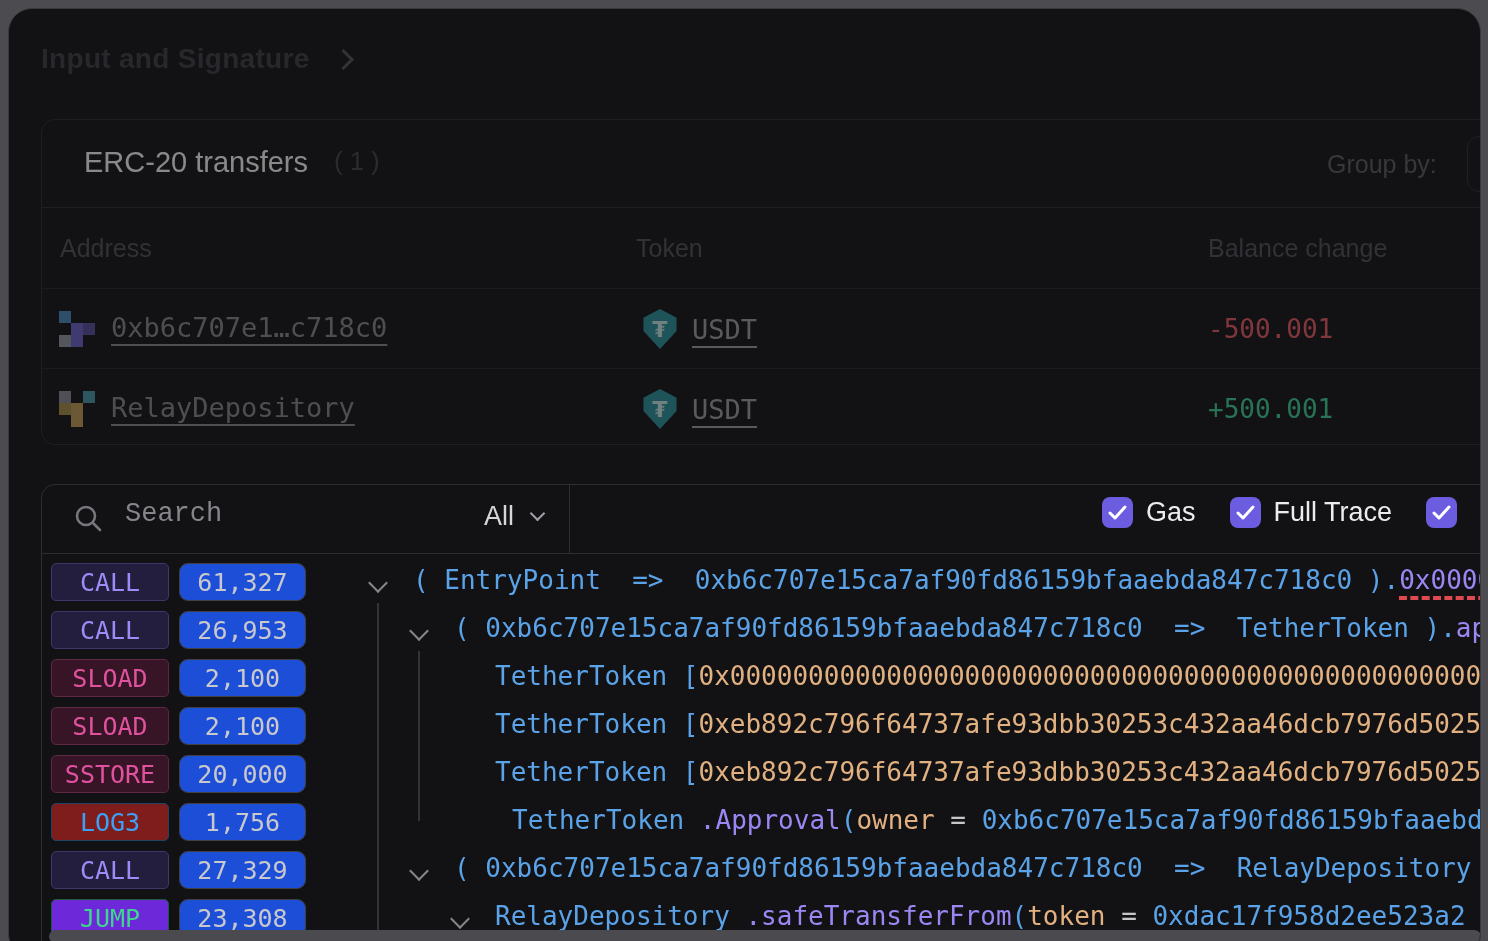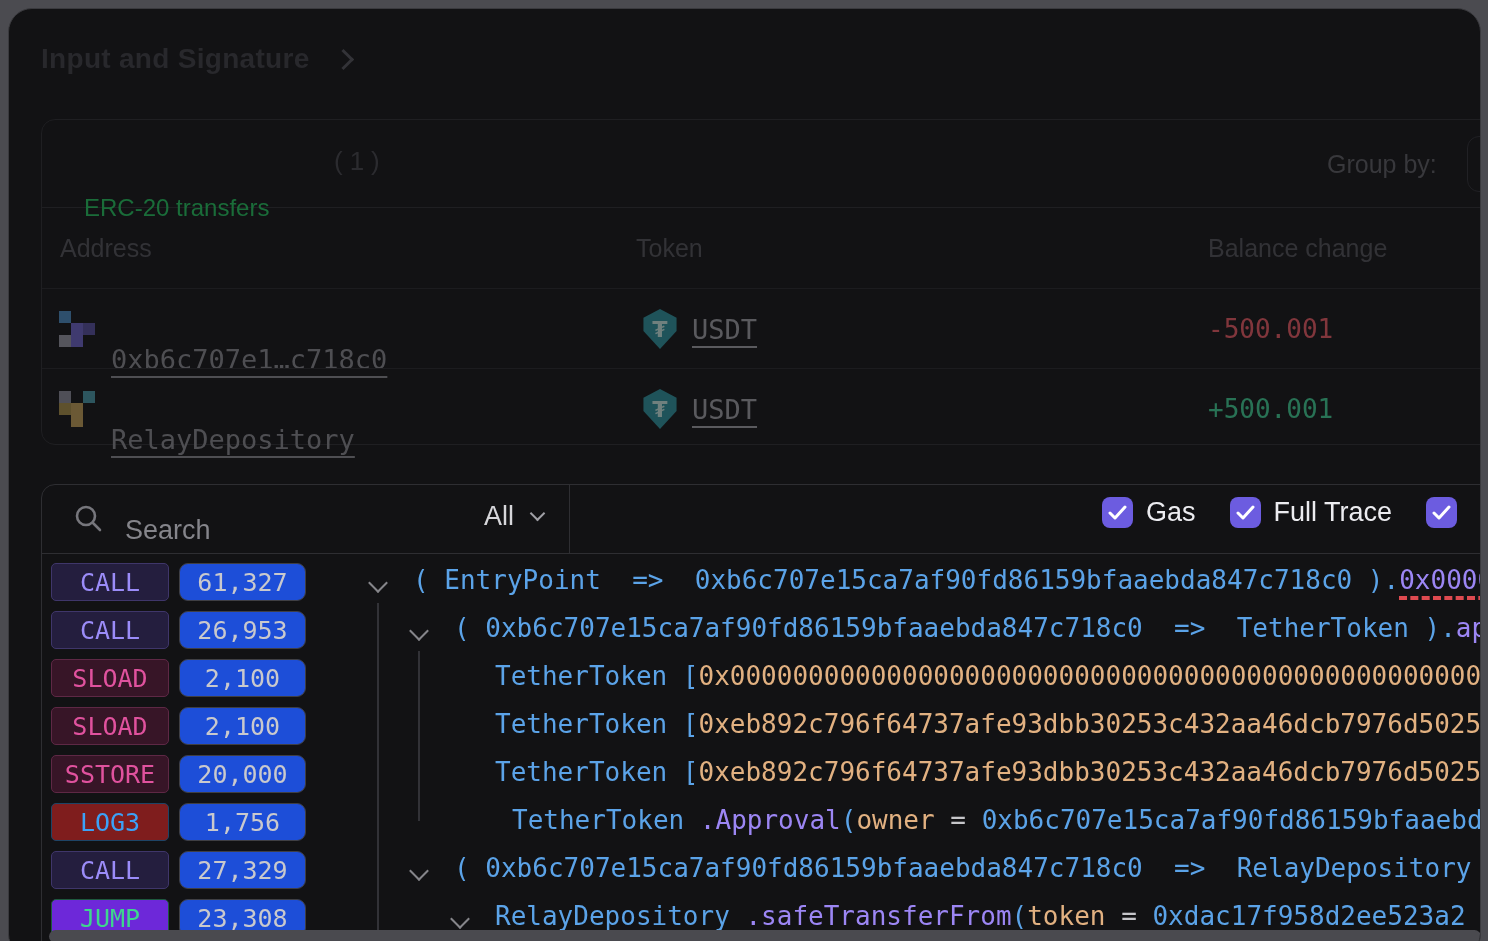--- a/index.html
+++ b/index.html
@@ -19,50 +19,50 @@
   .breadcrumb{position:absolute;left:32px;top:34px;display:flex;align-items:center;gap:26px;cursor:pointer;}
   .breadcrumb .bc-label{font-size:28px;font-weight:700;color:#3e3e44;letter-spacing:.3px;}
   .chev{display:inline-block;width:12px;height:12px;border:solid #55555c;border-width:0 3px 3px 0;}
   .chev.right{transform:rotate(-45deg);}
   .chev.down{transform:rotate(45deg);}
   .panel{
     position:absolute;left:32px;top:110px;width:1490px;height:326px;
     border:1px solid #2c2c30;border-radius:14px;box-sizing:border-box;
   }
   .panel-header{position:absolute;left:0;top:0;width:100%;height:88px;border-bottom:1px solid #2c2c30;box-sizing:border-box;}
-  .panel-title{position:absolute;left:42px;top:26px;font-size:24px;font-weight:500;color:#22c55e;margin-top:48px;}
+  .panel-title{position:absolute;left:42px;top:26px;font-size:29px;font-weight:500;color:#ffffff;}
   .panel-count{position:absolute;left:292px;top:26px;font-size:26px;color:#45454b;letter-spacing:7px;}
   .groupby-label{position:absolute;left:1285px;top:30px;font-size:25px;color:#5e5e64;}
   .groupby-btn{position:absolute;left:1425px;top:16px;width:84px;height:56px;border:1.5px solid #303036;border-radius:12px;box-sizing:border-box;cursor:pointer;}
   .thead{position:absolute;left:0;top:88px;width:100%;height:81px;border-bottom:1px solid #26262a;box-sizing:border-box;font-size:25px;color:#525258;}
   .th{position:absolute;top:26px;}
   .th.c0{left:18px}.th.c1{left:594px}.th.c2{left:1166px}
   .trow-transfer{position:absolute;left:0;width:100%;height:79px;}
   .trow-transfer + .trow-transfer{border-top:1px solid #26262a;}
   .identicon{position:absolute;left:17px;top:22px;width:36px;height:36px;display:grid;grid-template-columns:repeat(3,1fr);grid-template-rows:repeat(3,1fr);}
   .identicon span{display:block;}
-  .addr-link{position:absolute;left:69px;top:23px;font-family:"DejaVu Sans Mono",monospace;font-size:27px;color:#8a8a90;text-decoration:underline;text-underline-offset:7px;text-decoration-thickness:1.5px;cursor:pointer;white-space:pre;margin-top:32px;}
+  .addr-link{position:absolute;left:69px;top:23px;font-family:"DejaVu Sans Mono",monospace;font-size:27px;color:#8a8a90;text-decoration:underline;text-underline-offset:7px;text-decoration-thickness:1.5px;cursor:pointer;white-space:pre;}
   .token-cell{position:absolute;left:600px;top:20px;display:flex;align-items:center;gap:14px;}
   .usdt-icon{width:36px;height:40px;background:#2d939f;
     clip-path:polygon(50% 0,96% 22%,96% 55%,50% 100%,4% 55%,4% 22%);
     display:flex;align-items:center;justify-content:center;
     color:#cdeee8;font-size:22px;font-weight:700;font-family:"DejaVu Sans",sans-serif;}
   .token-link{font-family:"DejaVu Sans Mono",monospace;font-size:27px;color:#a2a2a8;text-decoration:underline;text-underline-offset:7px;text-decoration-thickness:1.5px;cursor:pointer;}
   .balance{position:absolute;left:1166px;top:25px;font-family:"DejaVu Sans Mono",monospace;font-size:26px;}
   .balance.neg{color:var(--neg);}
   .balance.pos{color:var(--pos);}
   
   .tool-panel{
     position:absolute;left:32px;top:475px;width:1490px;height:480px;
     border:1px solid #2e2e32;border-radius:14px 0 0 0;box-sizing:border-box;
   }
   .toolbar{position:absolute;left:32px;top:475px;width:1456px;height:70px;border-bottom:1px solid #2e2e32;box-sizing:border-box;}
   .search-icon{position:absolute;left:32px;top:19px;}
-  .search-input{position:absolute;left:82px;top:20px;width:330px;height:50px;background:transparent;border:none;outline:none;
-    font-family:Liberation Sans, sans-serif;font-size:27px;color:#e8e8ec;}
+  .search-input{position:absolute;left:82px;top:4px;width:330px;height:50px;background:transparent;border:none;outline:none;
+    font-family:Liberation Mono, monospace;font-size:27px;color:#e8e8ec;}
   .search-input::placeholder{color:#85858b;opacity:1;}
   .filter-all{position:absolute;left:443px;top:17px;display:flex;align-items:center;gap:18px;cursor:pointer;}
   .filter-all .val{font-size:27px;color:#d6d6da;}
   .filter-all .chev{width:9px;height:9px;border-color:#a0a0a6;border-width:0 2.5px 2.5px 0;margin-top:-6px;}
   .tb-vdivider{position:absolute;left:528px;top:0;width:1px;height:69px;background:#2e2e32;}
   .checks{position:absolute;left:1061px;top:13px;display:flex;align-items:center;text-align:center;}
   .check-group{display:flex;align-items:center;margin-right:34px;cursor:pointer;}
   .check-group:last-child{margin-right:0;}
   .checkbox{width:31px;height:31px;border-radius:8px;background:var(--accent);display:flex;align-items:center;justify-content:center;flex:none;}
   .check-label{font-size:27px;color:#ececf0;margin-left:13px;white-space:nowrap;}

